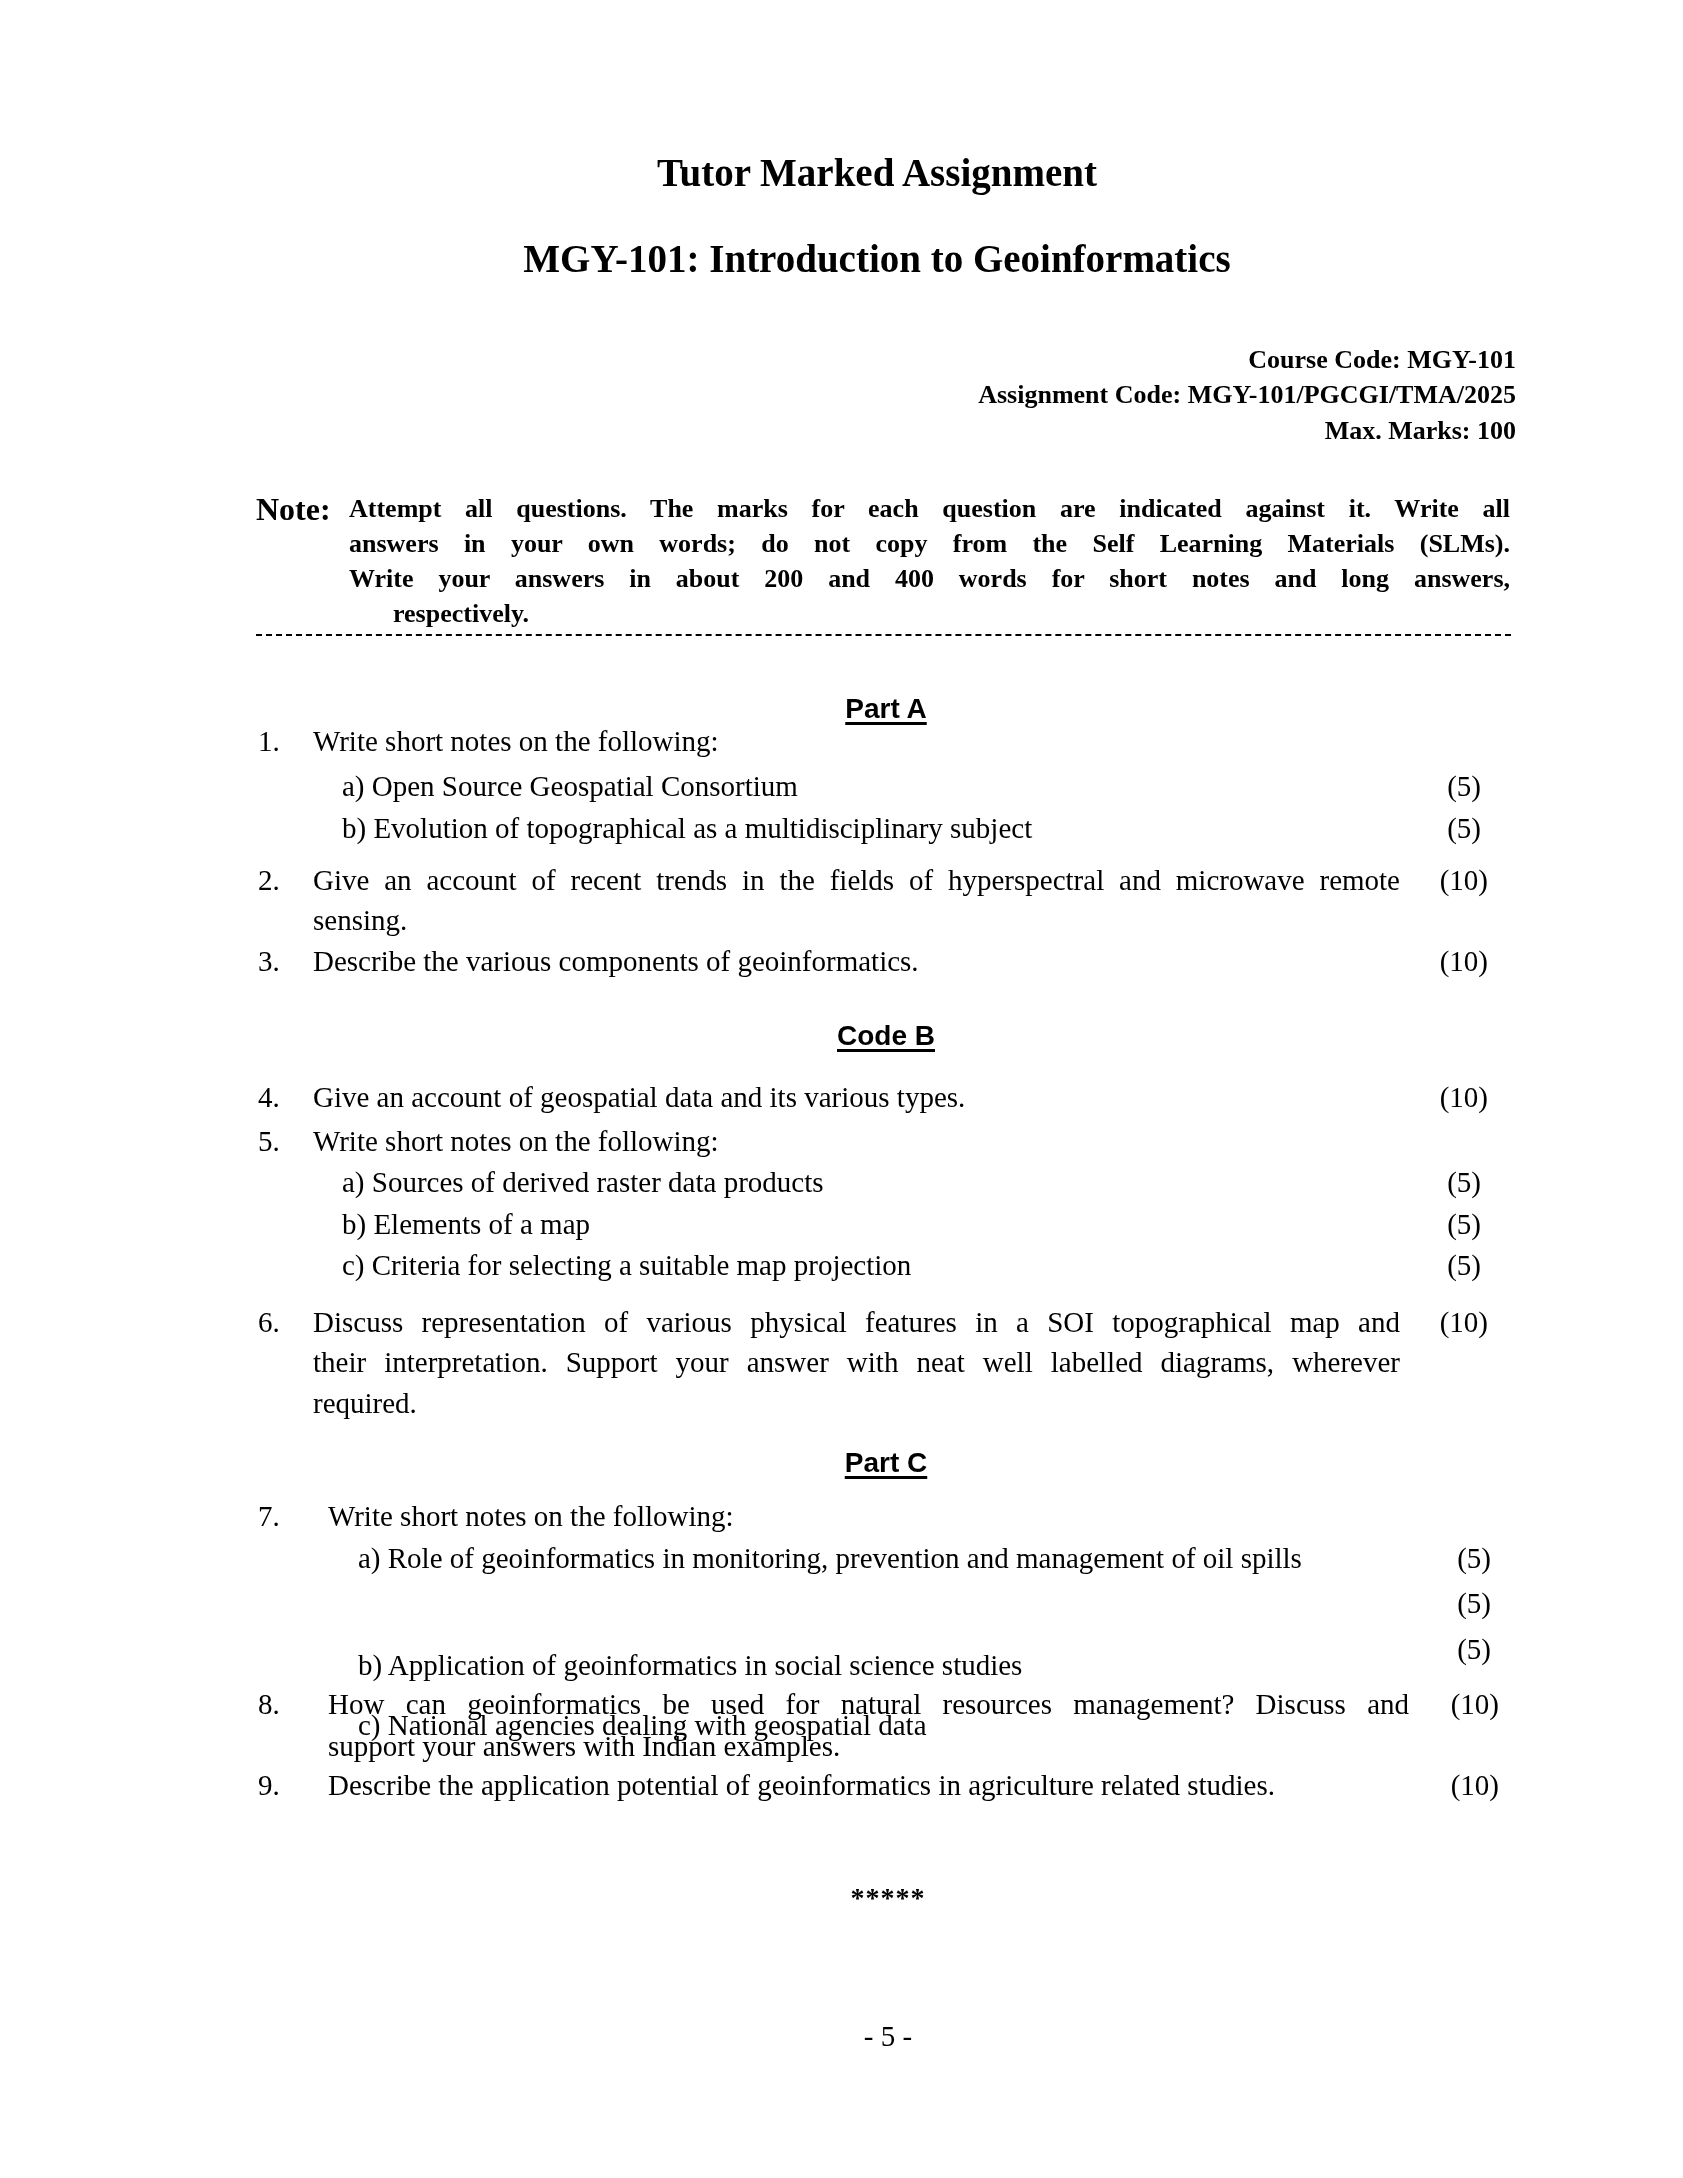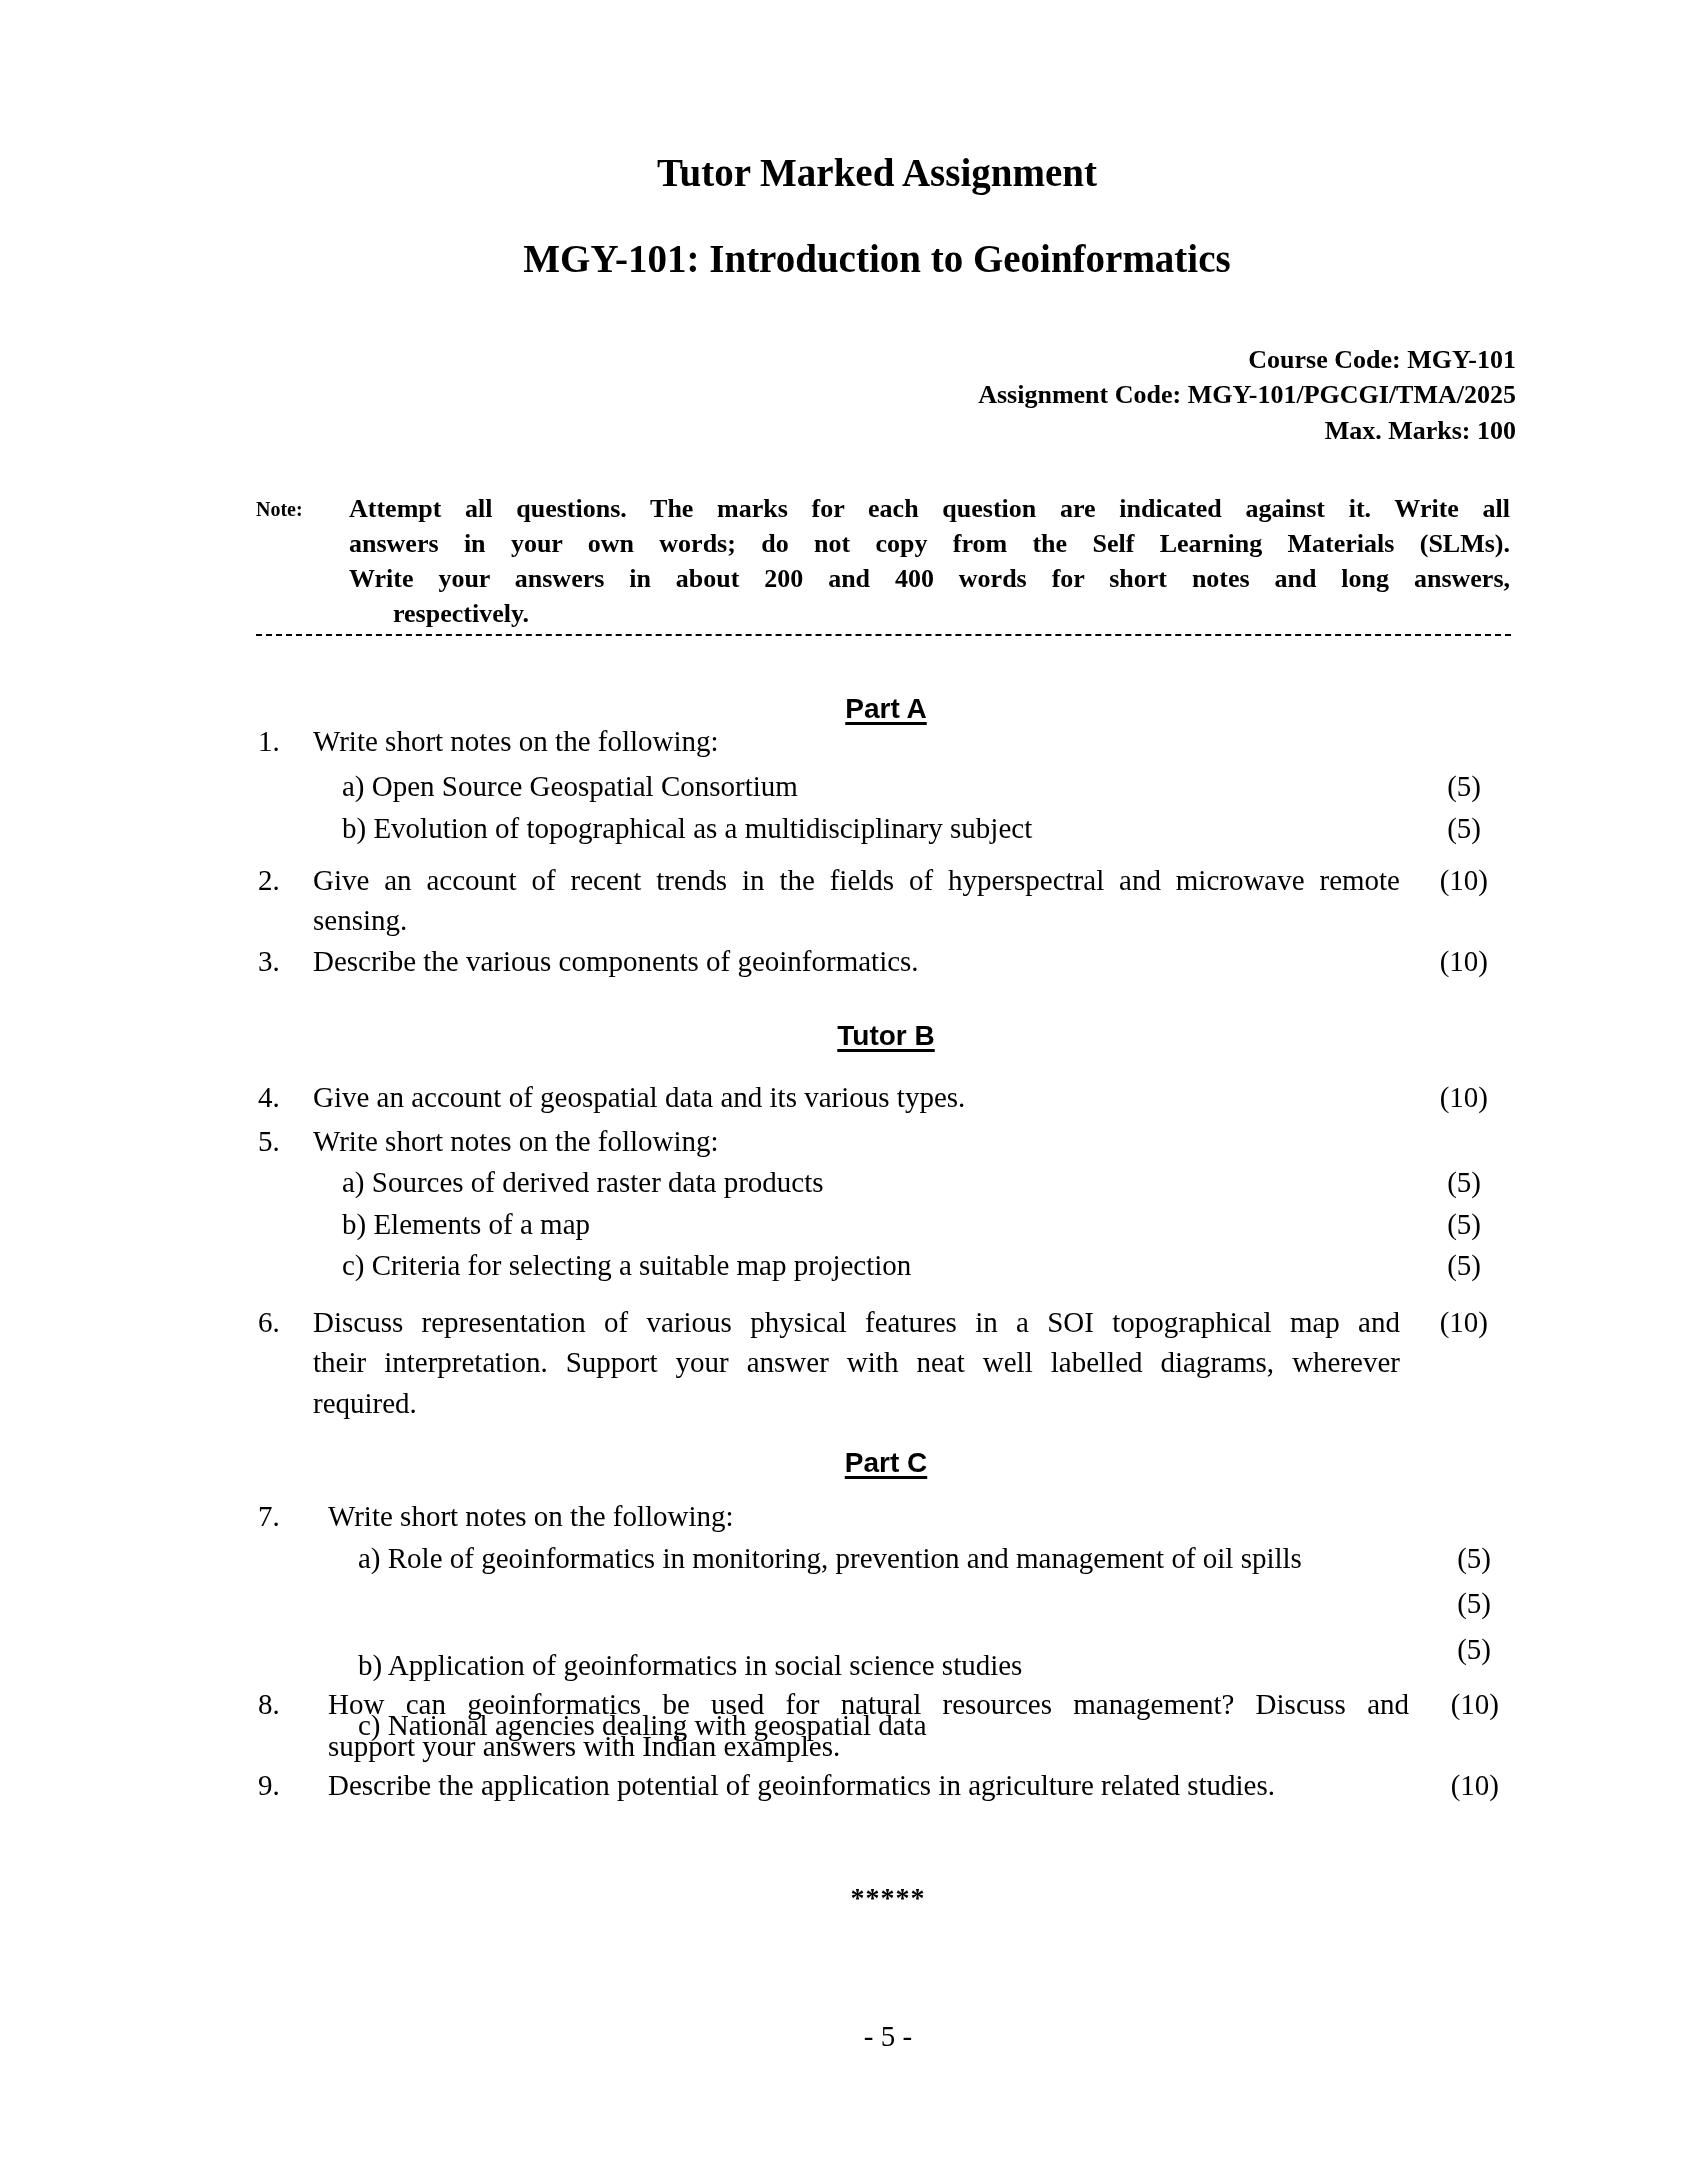--- a/index.html
+++ b/index.html
@@ -2,21 +2,21 @@
 <html><head>
 <meta charset="utf-8">
 <style>
   html, body { margin: 0; padding: 0; background: #ffffff; }
   body { width: 1683px; height: 2178px; position: relative; overflow: hidden; color: #000; }
   .ln { position: absolute; white-space: nowrap; }
   .serif { font-family: "Liberation Serif", "DejaVu Serif", serif; }
   .sans { font-family: "Liberation Sans", "DejaVu Sans", sans-serif; }
   .title { font-weight: bold; font-size: 39px; line-height: 39px; left: 0; width: 1754px; text-align: center; }
   .meta { font-weight: bold; font-size: 26px; line-height: 26px; right: 167px; text-align: right; }
-  .note-label { font-weight: bold; font-size: 20px; line-height: 26px; left: 256px; }
+  .note-label { font-weight: bold; font-size: 32px; line-height: 26px; left: 256px; }
   .note-line { font-weight: bold; font-size: 26px; line-height: 26px; left: 349px; width: 1161px; text-align: justify; text-align-last: justify; }
   .note-line.last { text-align-last: left; margin-left: 44px; }
   .dashes { left: 256px; width: 1255px; top: 634px; height: 0; border-top: 2px dashed #000; }
   .part { font-weight: bold; font-size: 28px; line-height: 28px; left: 0; width: 1772px; text-align: center; }
   .part span { text-decoration: underline; text-decoration-thickness: 3px; text-underline-offset: 4px; }
   .body { font-size: 29px; line-height: 29px; }
   .num { left: 258px; }
   .q { left: 313px; }
   .sub { left: 342px; }
   .numC { left: 258px; }
@@ -66,21 +66,21 @@
   <div class="ln serif body q" style="top:906px">sensing.</div>
   <div class="ln serif body mark10" style="top:866px">(10)</div>
 </div>
 
 <div>
   <div class="ln serif body num" style="top:947px">3.</div>
   <div class="ln serif body q" style="top:947px">Describe the various components of geoinformatics.</div>
   <div class="ln serif body mark10" style="top:947px">(10)</div>
 </div>
 
-<div class="ln sans part" style="top:1022px"><span>Tutor B</span></div>
+<div class="ln sans part" style="top:1022px"><span>Code B</span></div>
 
 <div>
   <div class="ln serif body num" style="top:1083px">4.</div>
   <div class="ln serif body q" style="top:1083px">Give an account of geospatial data and its various types.</div>
   <div class="ln serif body mark10" style="top:1083px">(10)</div>
 </div>
 
 <div>
   <div class="ln serif body num" style="top:1127px">5.</div>
   <div class="ln serif body q" style="top:1127px">Write short notes on the following:</div>

